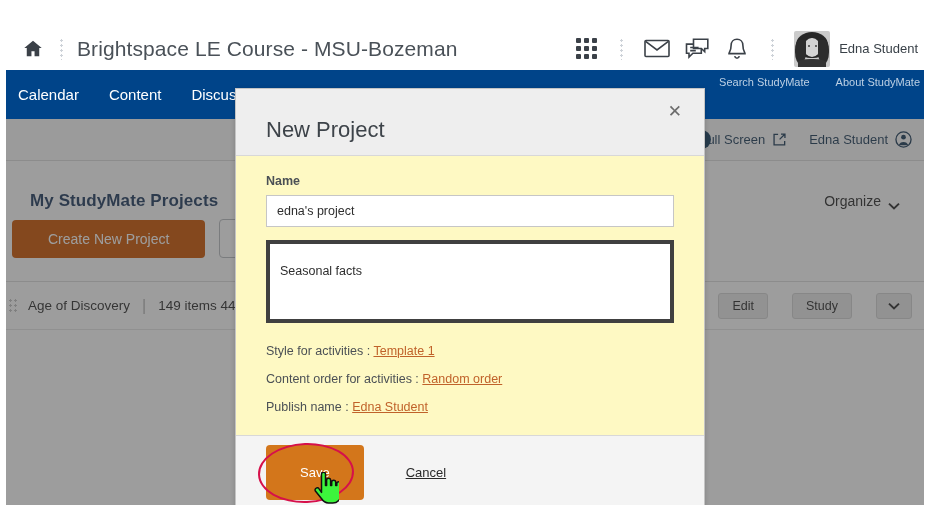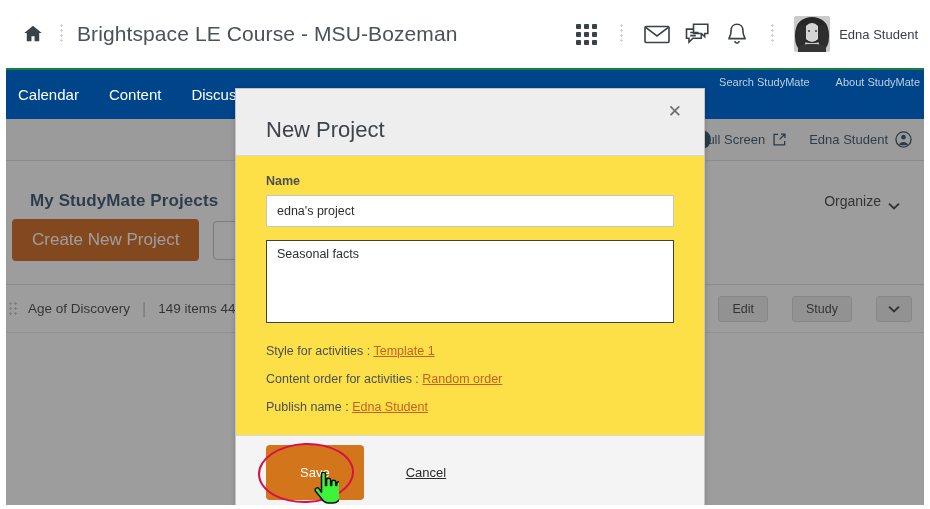--- a/index.html
+++ b/index.html
@@ -17,24 +17,24 @@
     overflow: hidden;
   }
 
   
   .frame-edge-left  { position:absolute; left:0; top:0; width:6px; height:509px; background:#ffffff; z-index:40; }
   .frame-edge-right { position:absolute; right:0; top:0; width:6px; height:509px; background:#ffffff; z-index:40; }
   .frame-edge-bottom{ position:absolute; left:0; bottom:0; width:930px; height:4px; background:#ffffff; z-index:40; }
 
   
   .topbar {
-    position:absolute; left:0; top:0; width:930px; height:70px;
+    position:absolute; left:0; top:16px; width:930px; height:70px;
     background:#ffffff;
     display:flex; align-items:center;
-    border-bottom:2px solid #15803d;
+    border-bottom:5px solid #15803d;
   }
   .home-icon {
     margin-left:20px; width:26px; height:26px;
     display:flex; align-items:center; justify-content:center;
     color:#3b4148;
   }
   .vdots {
     width:3px; height:22px; margin:0 14px;
     background-image: radial-gradient(circle, #c7cdd4 1px, transparent 1.2px);
     background-size: 3px 5px;
@@ -127,22 +127,22 @@
     margin-left:auto; display:flex; align-items:center; gap:7px;
     font-size:14px; color:#2b2b2b;
   }
   .chev { width:12px; height:8px; display:block; }
 
   .btn-row {
     padding:0 12px; display:flex; align-items:center; gap:14px;
     margin-top:-22px;
   }
   .btn-primary {
-    background:#cc5500; color:#ffffff; font-size:17px;
-    padding:11px 20px; border-radius:4px; border:none; white-space:nowrap;
+    background:#cc5500; color:#ffffff; font-size:14px;
+    padding:11px 36px; border-radius:4px; border:none; white-space:nowrap;
   }
   .btn-outline {
     background:transparent; color:#3b4148; font-size:13px;
     padding:11px 20px; border-radius:4px; border:1px solid #b9bcc0; white-space:nowrap;
   }
 
   .divider { height:1px; background:#dcdcdc; margin-top:23px; }
 
   .proj-row {
     display:flex; align-items:center; height:48px; padding:0 18px 0 8px;
@@ -186,33 +186,33 @@
   }
   .modal-close {
     position:absolute; right:16px; top:10px;
     font-size:17px; color:#6c6c6c; line-height:1;
     padding:4px 6px;
   }
   .modal-title {
     font-size:22px; color:#3d4349; font-weight:400; margin-top:14px;
   }
   .modal-body {
-    flex:1; padding:18px 30px 0 30px; background:#fde047; overflow:hidden;
+    flex:1; padding:18px 30px 0 30px; background:#fef9c3; overflow:hidden;
   }
   .field-label {
     font-size:12.5px; color:#4b5055; font-weight:bold; margin-bottom:7px;
   }
   .text-input {
     width:100%; height:32px; border:1px solid #c6c6c6; background:#fff;
     font-size:12.5px; color:#2e2e2e; padding:3px 10px;
     font-family:"Liberation Sans", sans-serif;
   }
   .text-area {
-    width:100%; height:83px; border:1px solid #404040; background:#fff;
-    font-size:12.5px; color:#2e2e2e; padding:6px 10px; resize:none;
+    width:100%; height:83px; border:4px solid #404040; background:#fff;
+    font-size:12.5px; color:#2e2e2e; padding:20px 10px; resize:none;
     font-family:"Liberation Sans", sans-serif;
   }
   .spacer-13 { height:13px; }
   .opt-line { font-size:12.5px; color:#4b5055; margin-bottom:14px; }
   .opt-line .lbl { color:#4b5055; }
   .opt-link { color:#c0622a; text-decoration:underline; }
   .modal-foot {
     height:73px; background:#f4f4f4; border-top:1px solid #d8d8d8;
     display:flex; align-items:center; padding-left:30px; gap:42px;
     position:relative;

